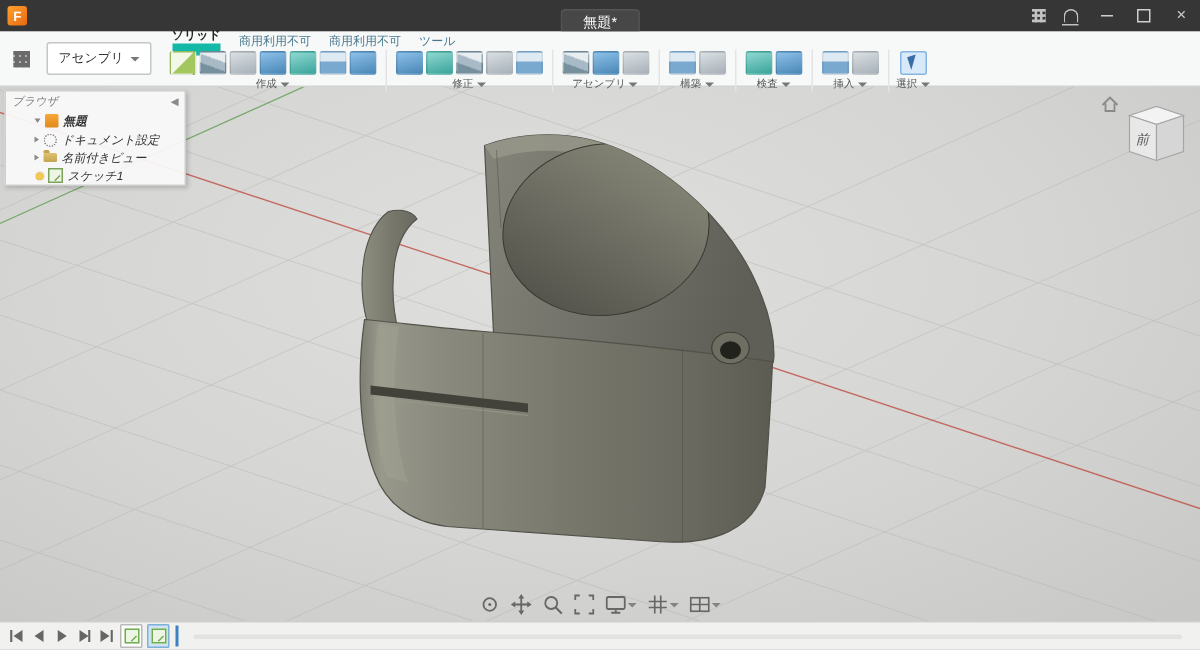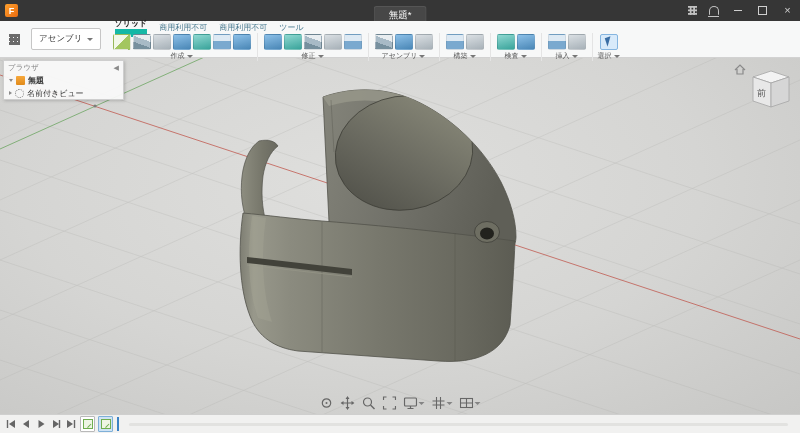--- a/index.html
+++ b/index.html
@@ -56,29 +56,29 @@
   .v-box{background:linear-gradient(200deg,#e8edf0 34%,#a8bac6 34% 64%,#77909e 64%);}
   .v-teal{background:linear-gradient(165deg,#8fd8d1,#3aa49b);}
   .v-doc{background:linear-gradient(180deg,#dde9f3 42%,#7aa9cf 42%);}
   .v-gray{background:linear-gradient(165deg,#dadfe3,#a7b1b8);}
   .v-select{background:#d8eafa;border:1px solid #85b5e0;position:relative;}
   .v-select:after{content:"";position:absolute;left:5px;top:2px;width:0;height:0;
     border-top:9px solid #3a6ea5;border-right:6px solid transparent;transform:rotate(-18deg);}
 
   
   .canvas{position:absolute;top:58px;left:0;right:0;bottom:18px;
-          background:radial-gradient(ellipse at 45% 35%,#dfdfdd 0%,#d5d5d3 55%,#c7c7c5 100%);overflow:hidden;}
+          background:radial-gradient(ellipse at 45% 35%,#dfdfdd 0%,#d5d5d3 55%,#c7c7c5 100%);overflow:hidden;font-style:italic;}
   .scene{position:absolute;left:0;top:0;}
 
   
   .browser{position:absolute;left:3px;top:2px;width:119px;background:rgba(249,249,249,.94);
            border:1px solid #cecece;box-shadow:1px 1px 3px rgba(0,0,0,.18);color:#333;}
   .bhead{display:flex;justify-content:space-between;align-items:center;padding:2px 4px 1px;color:#808080;font-size:7.5px;}
   .bcollapse{color:#8a8a8a;font-size:7px;cursor:default;}
-  .brow{display:flex;align-items:center;gap:3px;height:12px;padding-left:5px;font-size:8px;white-space:nowrap;overflow:hidden;}
+  .brow{display:flex;align-items:center;gap:3px;height:12px;padding-left:19px;font-size:8px;white-space:nowrap;overflow:hidden;}
   .brow.root{font-weight:bold;height:13px;}
   .brow.child{padding-left:20px;}
   .tri{width:0;height:0;border-left:3.5px solid #8a8a8a;border-top:2.5px solid transparent;border-bottom:2.5px solid transparent;flex:0 0 auto;}
   .tri.open{border-left:2.5px solid transparent;border-right:2.5px solid transparent;border-top:3.5px solid #8a8a8a;border-bottom:none;}
   .bulb{width:5px;height:5px;border-radius:50%;background:#f0c94f;box-shadow:0 0 1px #a8892c;flex:0 0 auto;}
   .ficon{width:9px;height:6px;background:linear-gradient(#dfc171,#c4a44e);border-radius:1px;position:relative;flex:0 0 auto;}
   .ficon:before{content:"";position:absolute;top:-2px;left:0;width:4px;height:2px;background:#c4a44e;border-radius:1px 1px 0 0;}
   .docicon{width:9px;height:9px;background:linear-gradient(#f7a83c,#e08a1a);border-radius:1px;flex:0 0 auto;}
   .gearicon{width:7px;height:7px;border:1.5px dotted #7f7f7f;border-radius:50%;flex:0 0 auto;}
   .sketchicon{width:8px;height:8px;border:1px solid #7aa35a;background:#eef5e4;flex:0 0 auto;position:relative;}
@@ -319,21 +319,31 @@
         <span class="bcollapse">◀</span>
       </div>
       <div class="brow root">
         <span class="tri open"></span>
         <span class="docicon"></span>
         <span>無題</span>
       </div>
       <div class="brow">
         <span class="tri"></span>
         <span class="gearicon"></span>
+        <span>ドキュメント設定</span>
+      </div>
+      <div class="brow">
+        <span class="tri"></span>
+        <span class="ficon"></span>
         <span>名前付きビュー</span>
+      </div>
+      <div class="brow child">
+        <span class="bulb"></span>
+        <span class="sketchicon"></span>
+        <span>スケッチ1</span>
       </div>
     </aside>
 
     <div class="viewcube">
       <svg width="60" height="54" viewBox="0 0 60 54">
         <path d="M2 9 L7 4 L12 9 M4 8 V13 H10 V8" fill="none" stroke="#8a8a8a" stroke-width="1.2"></path>
         <g>
           <path d="M20 16 L38 10 L56 16 L38 22 Z" fill="#f3f3f3" stroke="#a6a6a6" stroke-width="0.8"></path>
           <path d="M20 16 L38 22 L38 46 L20 40 Z" fill="#e8e8e8" stroke="#a6a6a6" stroke-width="0.8"></path>
           <path d="M38 22 L56 16 L56 40 L38 46 Z" fill="#d6d6d6" stroke="#a6a6a6" stroke-width="0.8"></path>

